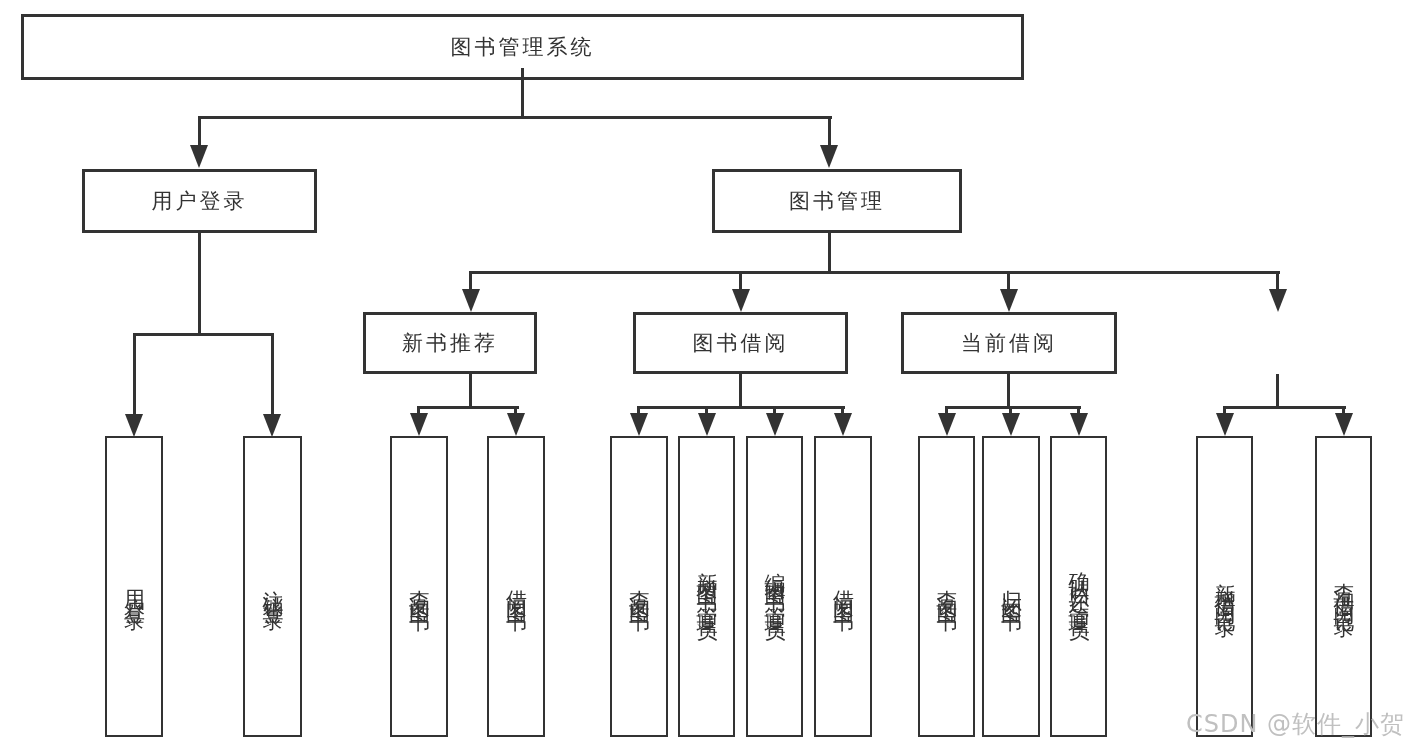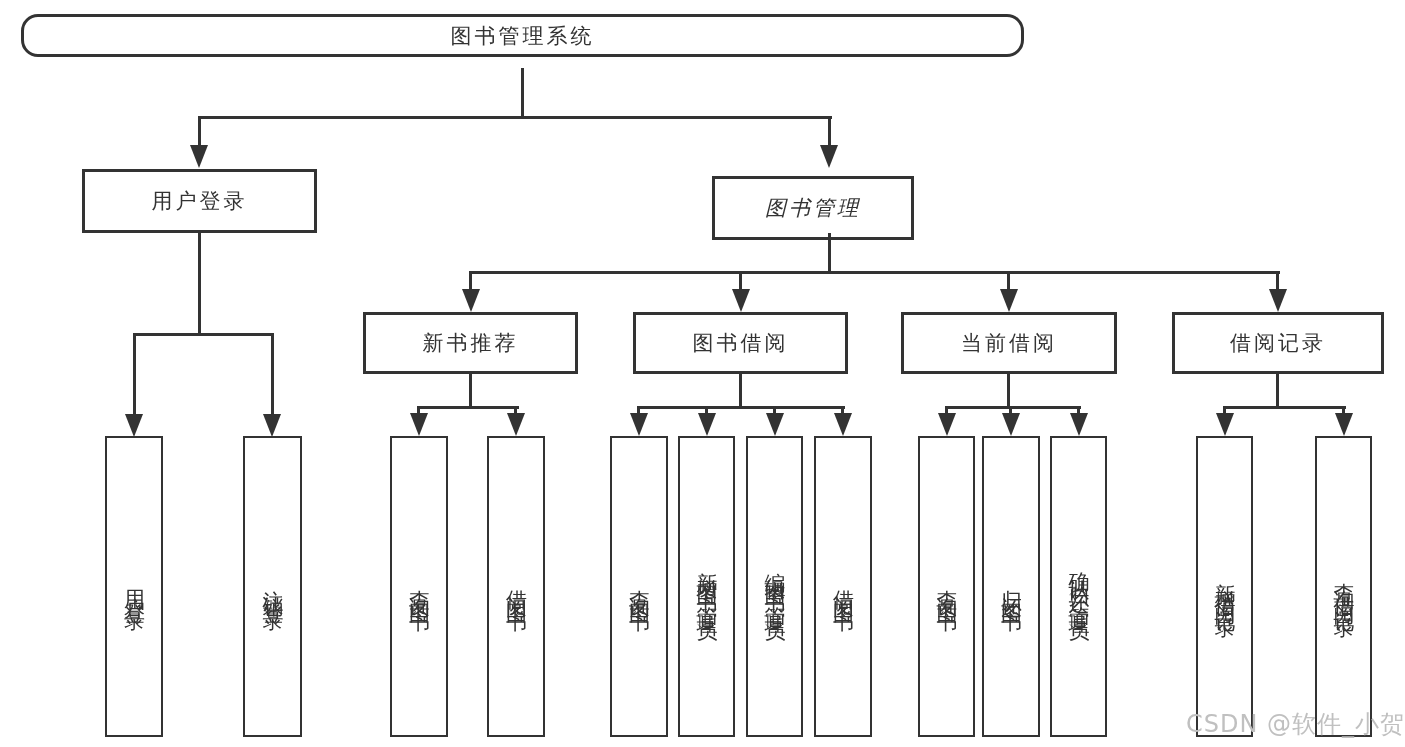--- a/index.html
+++ b/index.html
@@ -34,35 +34,35 @@
   .watermark{
     position:absolute;left:1186px;top:708px;
     font-size:24px;letter-spacing:1px;color:#c0c0c0;white-space:nowrap;z-index:5;
   }
 </style>
 </head>
 <body>
 
 <div class="stage">
 
-  <div class="node" style="left:21px;top:14px;width:1003px;height:43px;border-radius:17px;">
+  <div class="node" style="left:21px;top:14px;width:1003px;height:66px;">
     <span>图书管理系统</span>
   </div>
 
   <div class="vl" style="left:521px;top:68px;height:50px;"></div>
   <div class="hl" style="left:198px;top:116px;width:634px;"></div>
   <div class="vl" style="left:198px;top:116px;height:31px;"></div>
   <div class="ar" style="left:190px;top:145px;"></div>
   <div class="vl" style="left:828px;top:116px;height:31px;"></div>
   <div class="ar" style="left:820px;top:145px;"></div>
 
   <div class="node" style="left:82px;top:169px;width:235px;height:64px;">
     <span>用户登录</span>
   </div>
-  <div class="node" style="left:712px;top:176px;width:202px;height:64px;font-style:italic;">
+  <div class="node" style="left:712px;top:169px;width:250px;height:64px;">
     <span>图书管理</span>
   </div>
 
   <div class="vl" style="left:198px;top:233px;height:103px;"></div>
   <div class="hl" style="left:133px;top:333px;width:141px;"></div>
   <div class="vl" style="left:133px;top:333px;height:82px;"></div>
   <div class="ar" style="left:125px;top:414px;"></div>
   <div class="vl" style="left:271px;top:333px;height:82px;"></div>
   <div class="ar" style="left:263px;top:414px;"></div>
 
@@ -70,31 +70,28 @@
   <div class="hl" style="left:469px;top:271px;width:811px;"></div>
   <div class="vl" style="left:469px;top:271px;height:20px;"></div>
   <div class="ar" style="left:462px;top:289px;"></div>
   <div class="vl" style="left:739px;top:271px;height:20px;"></div>
   <div class="ar" style="left:732px;top:289px;"></div>
   <div class="vl" style="left:1007px;top:271px;height:20px;"></div>
   <div class="ar" style="left:1000px;top:289px;"></div>
   <div class="vl" style="left:1276px;top:271px;height:20px;"></div>
   <div class="ar" style="left:1269px;top:289px;"></div>
 
-  <div class="node" style="left:363px;top:312px;width:215px;height:62px;">
+  <div class="node" style="left:363px;top:312px;width:174px;height:62px;">
     <span>新书推荐</span>
   </div>
   <div class="node" style="left:901px;top:312px;width:216px;height:62px;">
     <span>当前借阅</span>
   </div>
   <div class="node" style="left:633px;top:312px;width:215px;height:62px;">
     <span>图书借阅</span>
-  </div>
-  <div class="node" style="left:1172px;top:312px;width:212px;height:62px;">
-    <span>借阅记录</span>
   </div>
 
   <div class="vl" style="left:469px;top:374px;height:35px;"></div>
   <div class="hl" style="left:417px;top:406px;width:102px;"></div>
   <div class="vl" style="left:417px;top:406px;height:9px;"></div>
   <div class="ar" style="left:410px;top:413px;"></div>
   <div class="vl" style="left:514px;top:406px;height:9px;"></div>
   <div class="ar" style="left:507px;top:413px;"></div>
 
   <div class="vl" style="left:739px;top:374px;height:35px;"></div>

